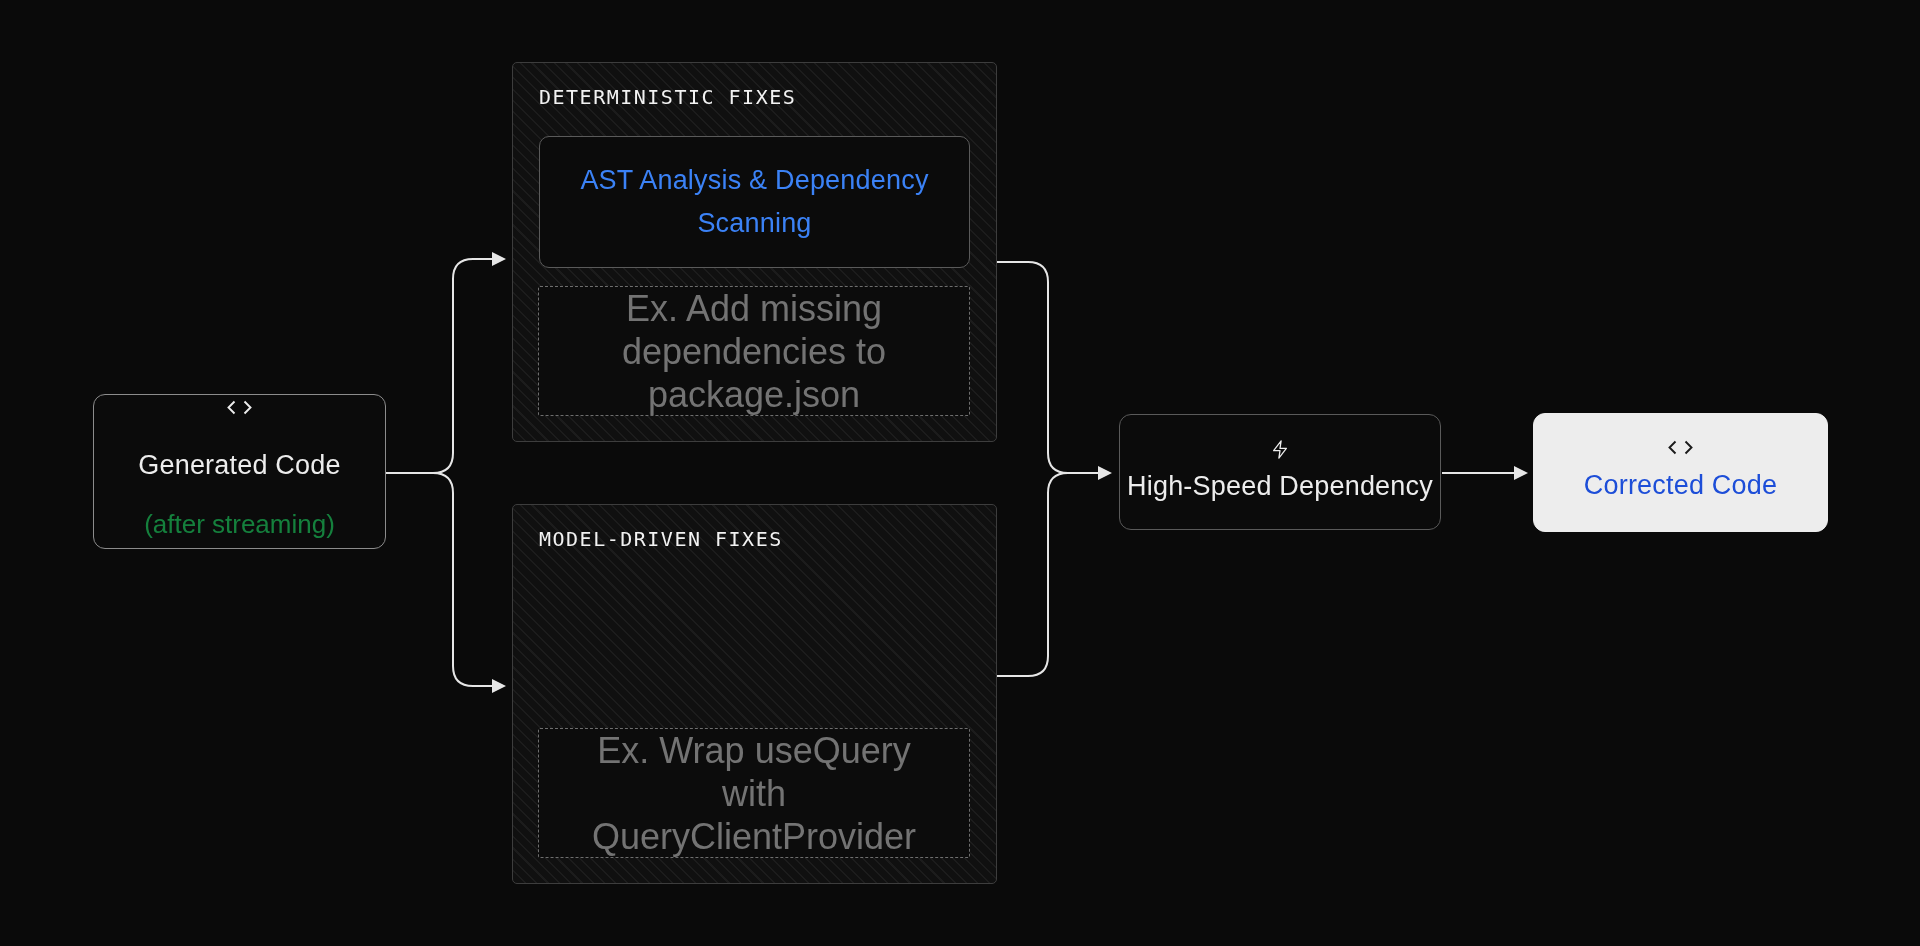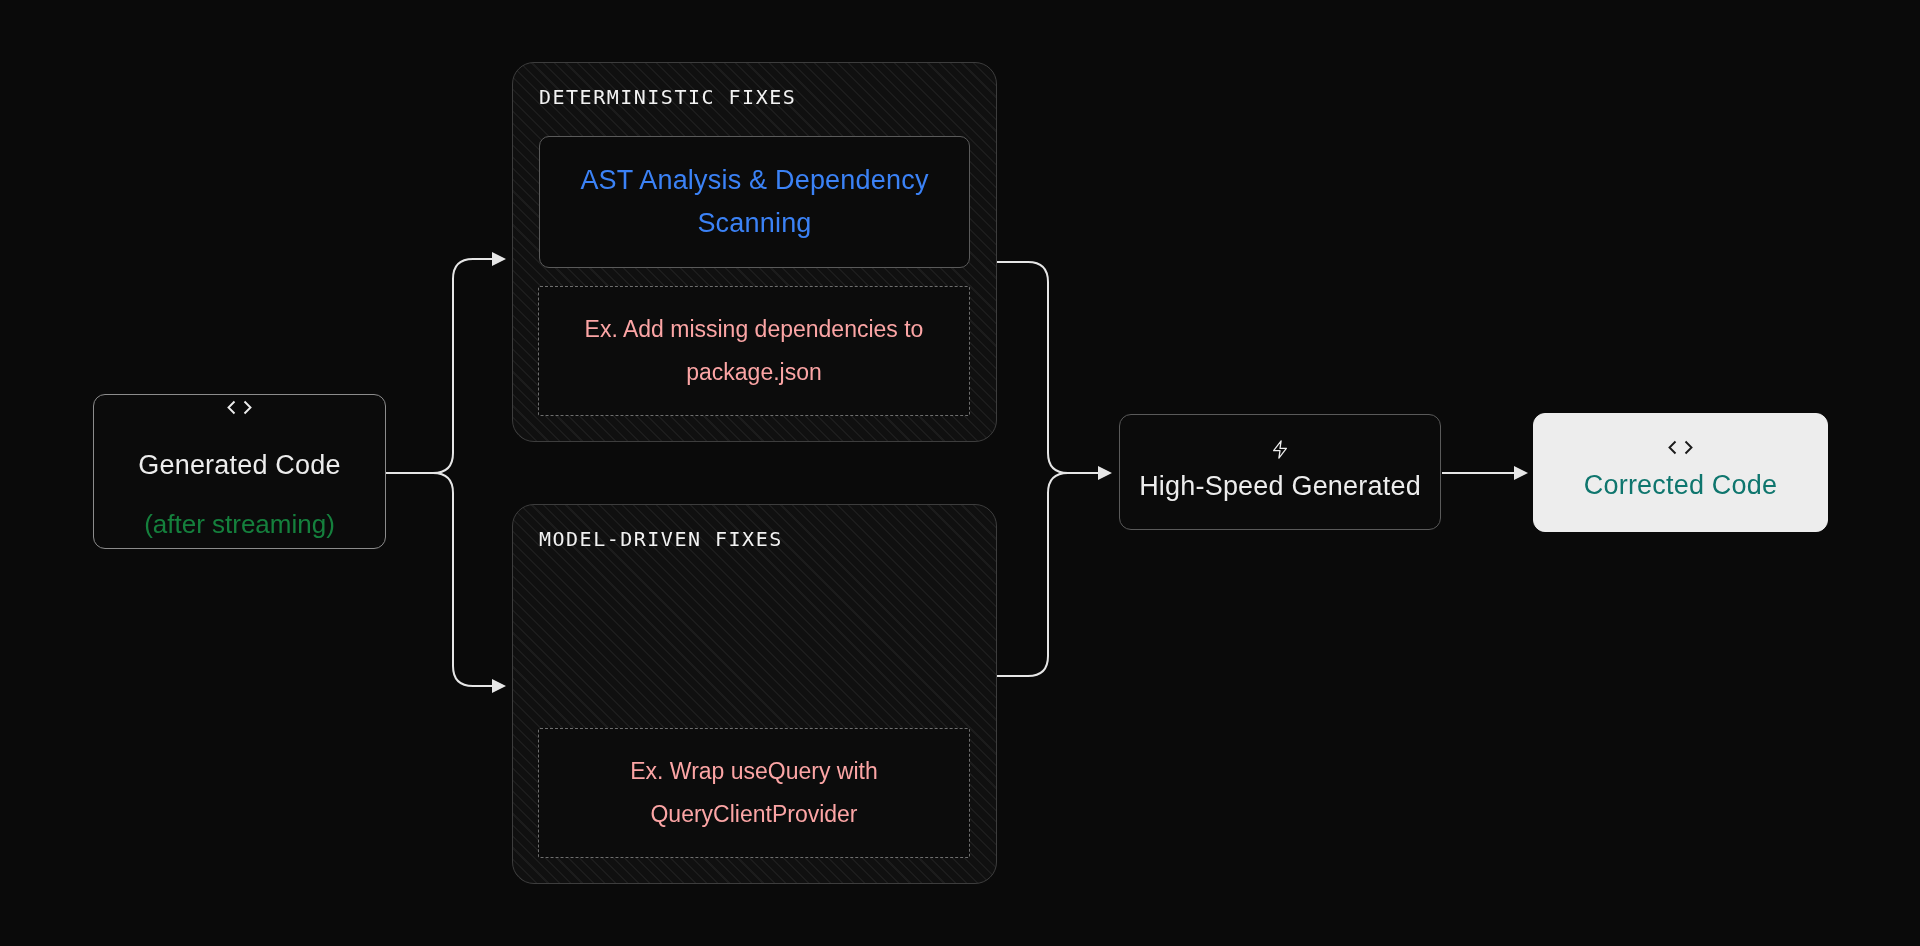--- a/index.html
+++ b/index.html
@@ -22,27 +22,27 @@
   }
   .node .icon { display: block; line-height: 0; margin-bottom: 10px; color: #ededed; }
   .node-title { font-size: 27px; line-height: 40px; color: #ededed; letter-spacing: 0.2px; }
   .node-subtitle { font-size: 26px; line-height: 38px; color: #15803d; }
 
   .node-source { left: 93px; top: 394px; width: 293px; height: 155px; border: 1px solid #8c8c8c; gap: 20px; }
   .node-merge  { left: 1119px; top: 414px; width: 322px; height: 116px; border: 1px solid #5a5a5a; }
   .node-merge .icon { margin-bottom: 6px; }
   .node-output { left: 1533px; top: 413px; width: 295px; height: 119px; background: #ededed; border: 1px solid #ededed; }
   .node-output .icon { color: #1a1a1a; }
-  .node-output .node-title { color: #0f766e; }
+  .node-output .node-title { color: #1d4ed8; }
 
   .panel {
     position: absolute;
     width: 485px; height: 380px;
     border: 1px solid #3d3d3d;
-    border-radius: 22px;
+    border-radius: 5px;
     background-color: #101010;
     background-image: repeating-linear-gradient(
       45deg,
       rgba(255,255,255,0.05) 0px,
       rgba(255,255,255,0.05) 1.5px,
       transparent 1.5px,
       transparent 8px
     );
     padding-left: 18px;
   }
@@ -76,21 +76,21 @@
   .example-box {
     position: absolute; left: 25px; top: 223px;
     width: 432px; height: 130px;
     border: 1px dashed #6e6e6e;
     border-radius: 2px;
     background: #0c0c0c;
     display: flex; align-items: center; justify-content: center;
     text-align: center;
   }
   .example-box .example-text {
-    font-size: 23px; line-height: 43px; color: #fca5a5;
+    font-size: 36px; line-height: 43px; color: #737373;
     max-width: 370px;
   }
 </style>
 </head>
 <body>
 
 <div class="canvas">
 
   <svg class="wires" viewBox="0 0 1920 946" xmlns="http://www.w3.org/2000/svg">
 
@@ -136,21 +136,21 @@
       <span class="example-text">Ex. Wrap useQuery with QueryClientProvider</span>
     </div>
   </section>
 
   <div class="node node-merge">
     <span class="icon">
       <svg width="18" height="21" viewBox="0 0 24 26">
         <path d="M13.5 1.5 L3.5 14.5 H12 L10.5 24.5 L20.5 11.5 H12 L13.5 1.5 Z" fill="none" stroke="currentColor" stroke-width="1.7" stroke-linejoin="round"></path>
       </svg>
     </span>
-    <div class="node-title">High-Speed Generated</div>
+    <div class="node-title">High-Speed Dependency</div>
   </div>
 
   <div class="node node-output">
     <span class="icon">
       <svg width="27" height="15" viewBox="0 0 27 15">
         <path d="M8.5 1.5 L2.5 7.5 L8.5 13.5" fill="none" stroke="currentColor" stroke-width="1.9"></path>
         <path d="M18.5 1.5 L24.5 7.5 L18.5 13.5" fill="none" stroke="currentColor" stroke-width="1.9"></path>
       </svg>
     </span>
     <div class="node-title">Corrected Code</div>

